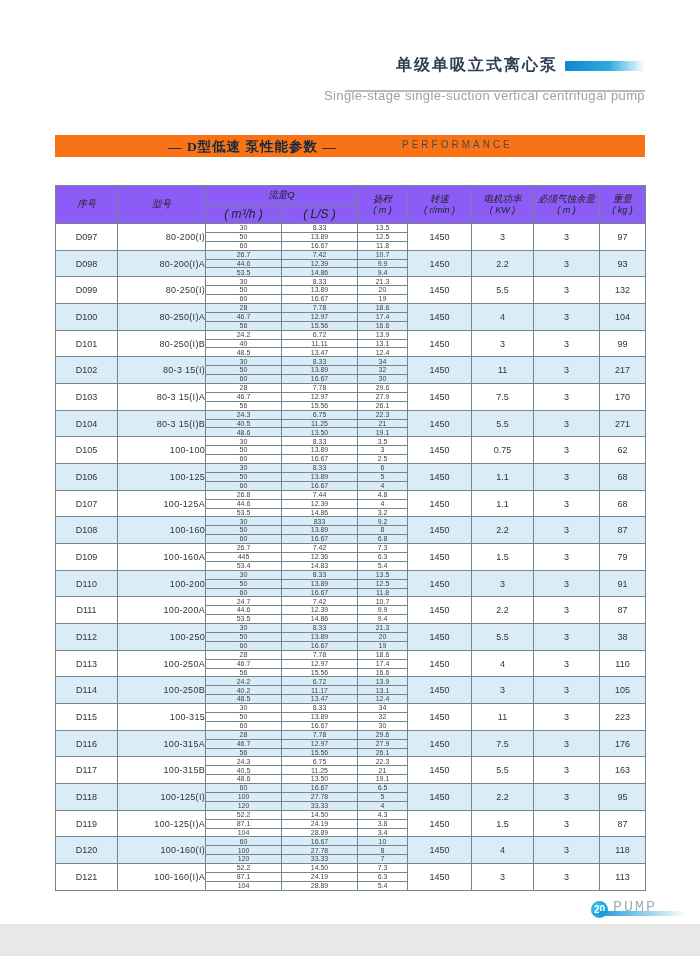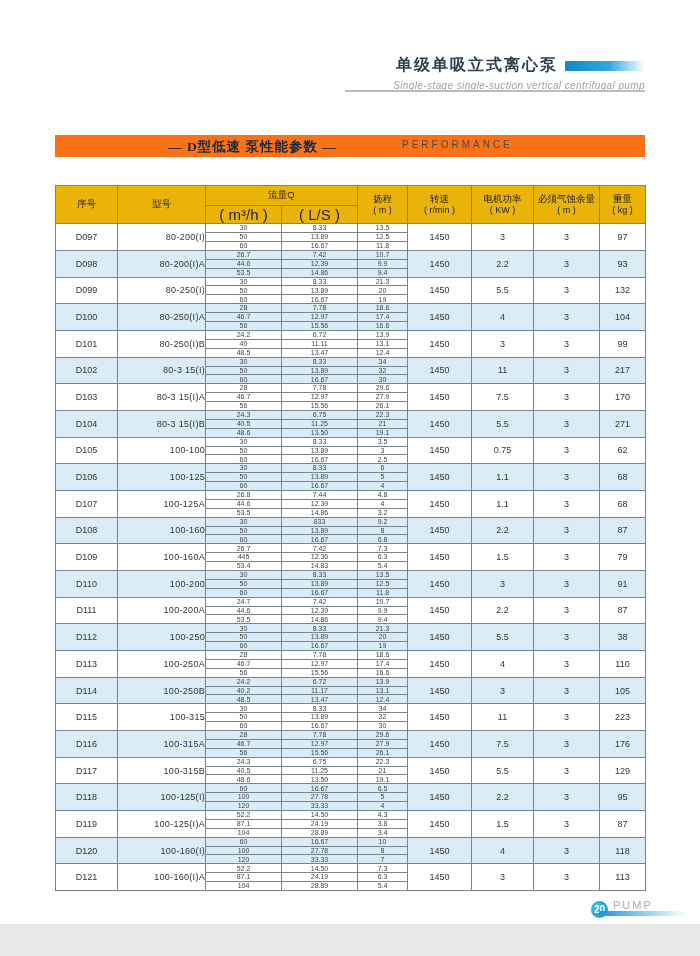--- a/index.html
+++ b/index.html
@@ -6,44 +6,44 @@
   .page {
     position:relative; width:700px; height:924px; margin:0 auto;
     background:#ffffff; overflow:hidden;
     font-family:"Liberation Sans","DejaVu Sans",sans-serif; color:#333;
   }
   
   .cn-title-row { position:absolute; top:55px; right:55px; white-space:nowrap; }
   .cn-title { font-size:16px; font-weight:bold; color:#2e3f52; letter-spacing:2px; vertical-align:middle; }
   .grad-bar { display:inline-block; width:80px; height:10px; margin-left:7px; vertical-align:middle;
               background:linear-gradient(90deg,#0f87ca 0%,#2fa9e0 55%,#ffffff 100%); }
-  .en-subtitle { position:absolute; top:80px; right:55px; font-size:10px; color:#9aa2a9; letter-spacing:0.4px;font-style:italic; }
+  .en-subtitle { position:absolute; top:88px; right:55px; font-size:13px; color:#9aa2a9; letter-spacing:0.4px; }
   .header-rule { position:absolute; top:90px; left:345px; width:300px; height:2px; background:#b6bcc1; }
   
   .banner { position:absolute; left:55px; top:135px; width:590px; height:22px; background:#f97316; }
   .banner-cn { position:absolute; left:113px; top:3px; font-size:13.5px; font-weight:bold; color:#15293e; letter-spacing:1px; font-family:"Liberation Serif","DejaVu Serif",serif; }
   .banner-en { position:absolute; left:347px; top:4px; font-size:10px; color:#4a4a4a; letter-spacing:3px; }
   
   table.perf { position:absolute; left:55px; top:185px; width:590px;
                border-collapse:collapse; table-layout:fixed; }
   table.perf th, table.perf td { border:1px solid #74858f; text-align:center; padding:0; overflow:hidden; }
-  table.perf thead th { background:#eab308; font-weight:normal; color:#222; font-size:9.5px; line-height:1.15; }
+  table.perf thead th { background:#8b5cf6; font-weight:normal; color:#222; font-size:9.5px; line-height:1.15;font-style:italic; }
   table.perf thead tr.h1 th { height:19px; }
-  table.perf thead tr.h2 th { height:17px; font-size:15px; }
+  table.perf thead tr.h2 th { height:17px; font-size:12px; }
   th .lbl { display:block; }
   th .unit { display:block; font-size:9px; }
   table.perf tbody td { height:7.9px; line-height:7.5px; font-size:7px; color:#444; background:#ffffff; }
   table.perf tbody td.span-cell { font-size:9px; line-height:10px; color:#333; }
   table.perf tbody td.model { text-align:right; padding-left:12px; letter-spacing:0.3px; }
   table.perf tbody tr.alt td { background:#d9ecf7; }
   
   .page-circle { position:absolute; left:591px; top:901px; width:17px; height:17px; border-radius:50%;
                  background:radial-gradient(circle at 35% 35%, #45c1f0, #0f8fd0);
                  color:#fff; font-size:10px; font-weight:bold; text-align:center; line-height:17px; }
-  .pump-label { position:absolute; left:613px; top:899px; font-size:11px; color:#9fb0ba; letter-spacing:2px; }
+  .pump-label { position:absolute; left:613px; top:899px; font-size:15px; color:#9fb0ba; letter-spacing:2px;font-family:Liberation Mono, monospace; }
   .swoosh { position:absolute; left:599px; top:911px; width:92px; height:5px; border-radius:2px;
             background:linear-gradient(90deg,#1b9ad6 0%, rgba(255,255,255,0) 95%); }
 </style>
 </head>
 <body>
 
 <div class="page">
 
   <div class="cn-title-row">
     <span class="cn-title">单级单吸立式离心泵</span><span class="grad-bar"></span>
@@ -528,21 +528,21 @@
         </tr>
         <tr>
           <td class="span-cell" rowspan="3">D117</td>
           <td class="span-cell model" rowspan="3">100-315B</td>
           <td>24.3</td>
           <td>6.75</td>
           <td>22.3</td>
           <td class="span-cell" rowspan="3">1450</td>
           <td class="span-cell" rowspan="3">5.5</td>
           <td class="span-cell" rowspan="3">3</td>
-          <td class="span-cell" rowspan="3">129</td>
+          <td class="span-cell" rowspan="3">163</td>
         </tr>
         <tr>
           <td>40.5</td>
           <td>11.25</td>
           <td>21</td>
         </tr>
         <tr>
           <td>48.6</td>
           <td>13.50</td>
           <td>19.1</td>

